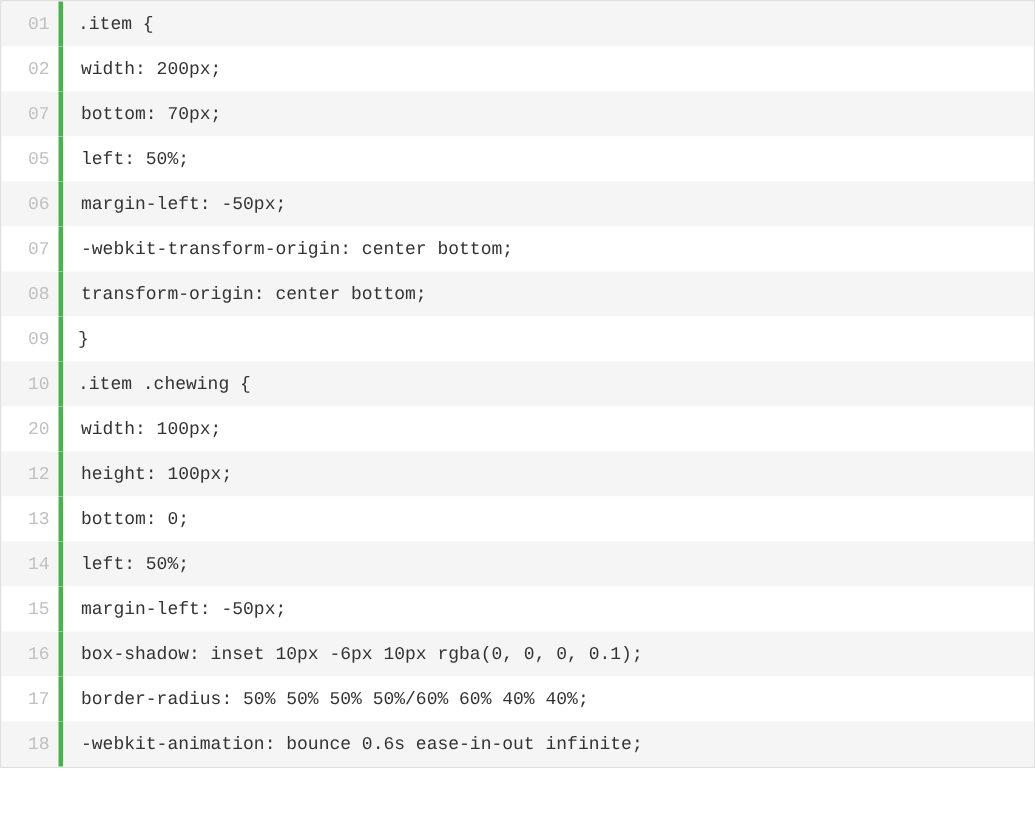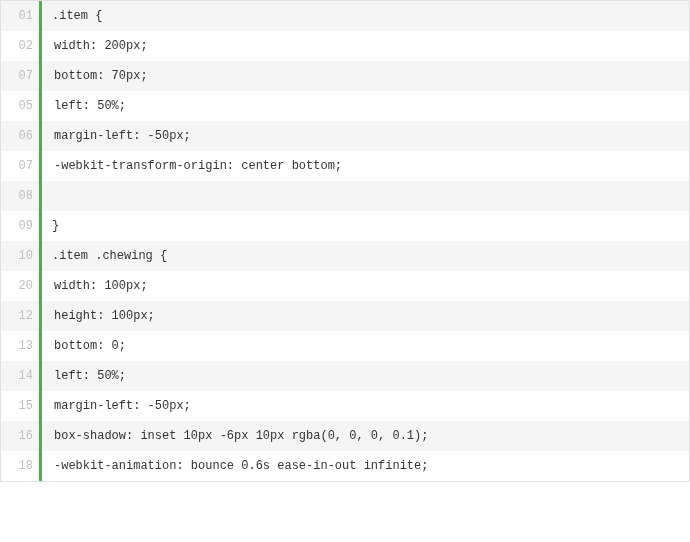--- a/index.html
+++ b/index.html
@@ -83,20 +83,21 @@
     <span class="code-content indent">margin-left: -50px;</span>
   </div>
   <div class="code-line">
     <span class="line-number">07</span>
     <span class="gutter"></span>
     <span class="code-content indent">-webkit-transform-origin: center bottom;</span>
   </div>
   <div class="code-line">
     <span class="line-number">08</span>
     <span class="gutter"></span>
+    <span class="code-content indent">transform-origin: center bottom;</span>
   </div>
   <div class="code-line">
     <span class="line-number">09</span>
     <span class="gutter"></span>
     <span class="code-content">}</span>
   </div>
   <div class="code-line">
     <span class="line-number">10</span>
     <span class="gutter"></span>
     <span class="code-content">.item .chewing {</span>
@@ -125,17 +126,22 @@
     <span class="line-number">15</span>
     <span class="gutter"></span>
     <span class="code-content indent">margin-left: -50px;</span>
   </div>
   <div class="code-line">
     <span class="line-number">16</span>
     <span class="gutter"></span>
     <span class="code-content indent">box-shadow: inset 10px -6px 10px rgba(0, 0, 0, 0.1);</span>
   </div>
   <div class="code-line">
+    <span class="line-number">17</span>
+    <span class="gutter"></span>
+    <span class="code-content indent">border-radius: 50% 50% 50% 50%/60% 60% 40% 40%;</span>
+  </div>
+  <div class="code-line">
     <span class="line-number">18</span>
     <span class="gutter"></span>
     <span class="code-content indent">-webkit-animation: bounce 0.6s ease-in-out infinite;</span>
   </div>
 </div>
 
 </body></html>

